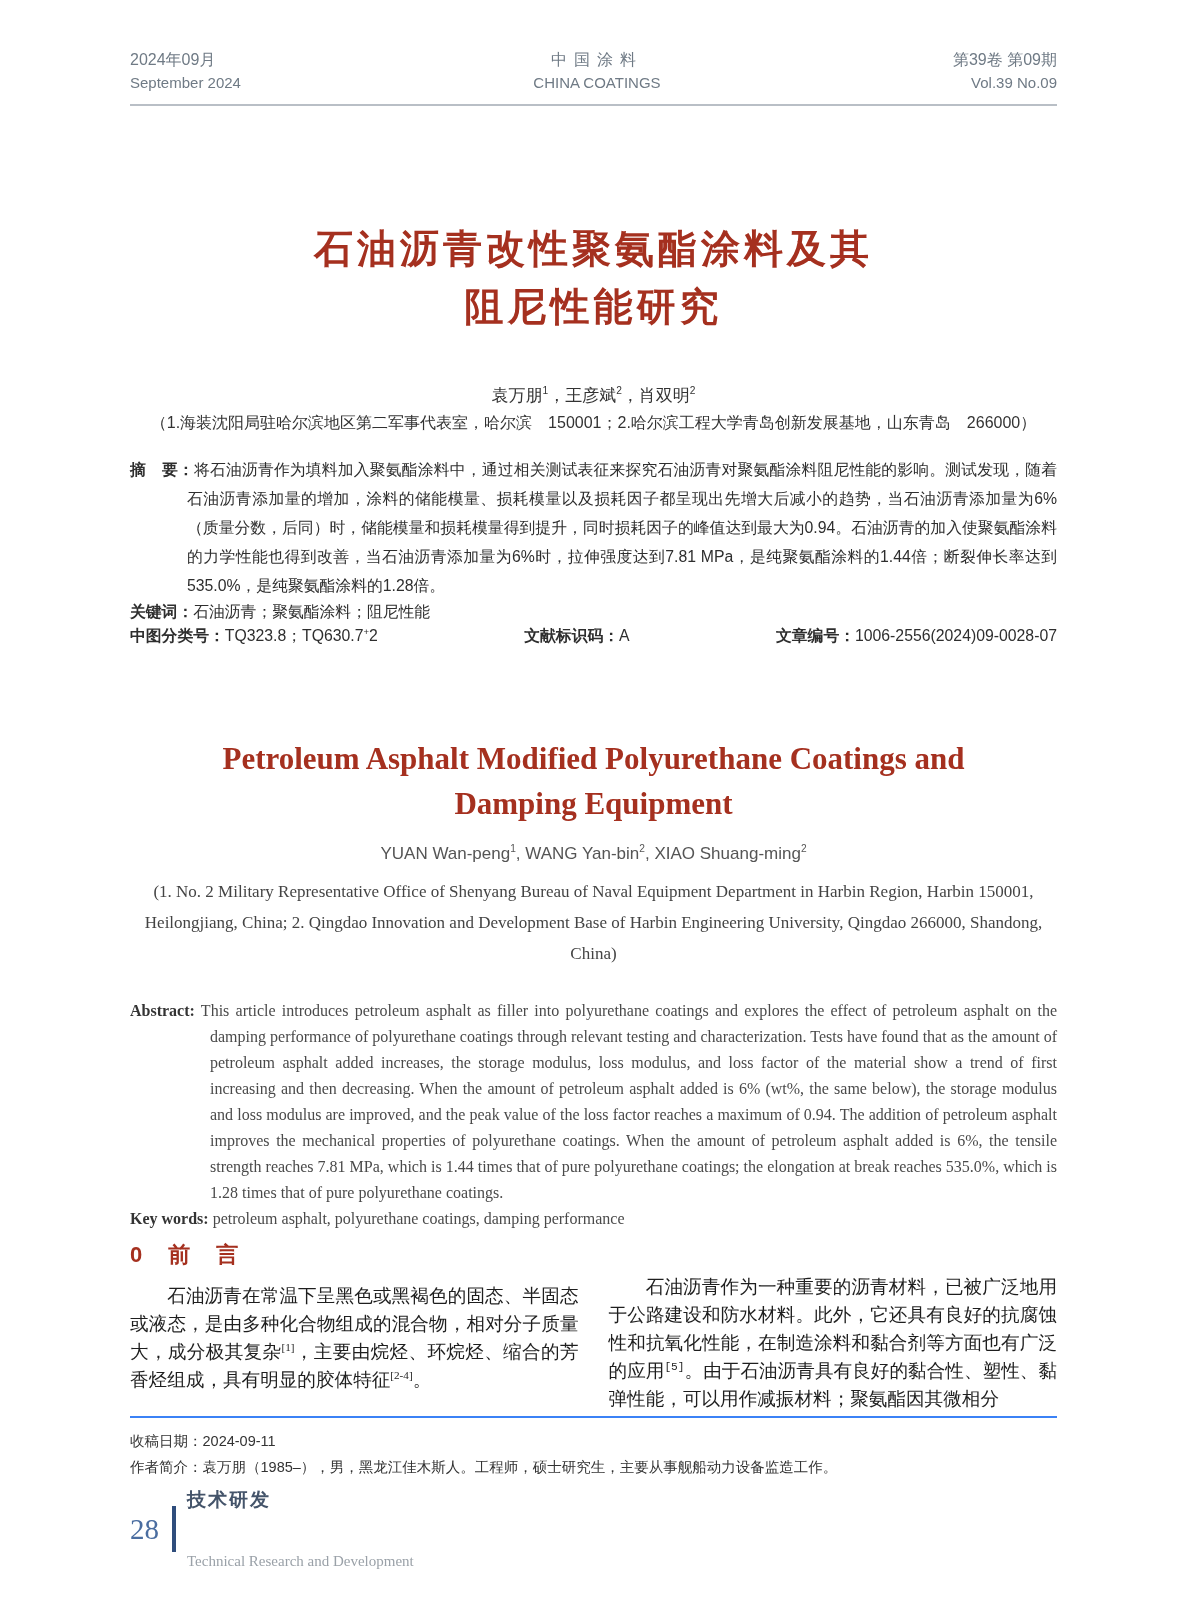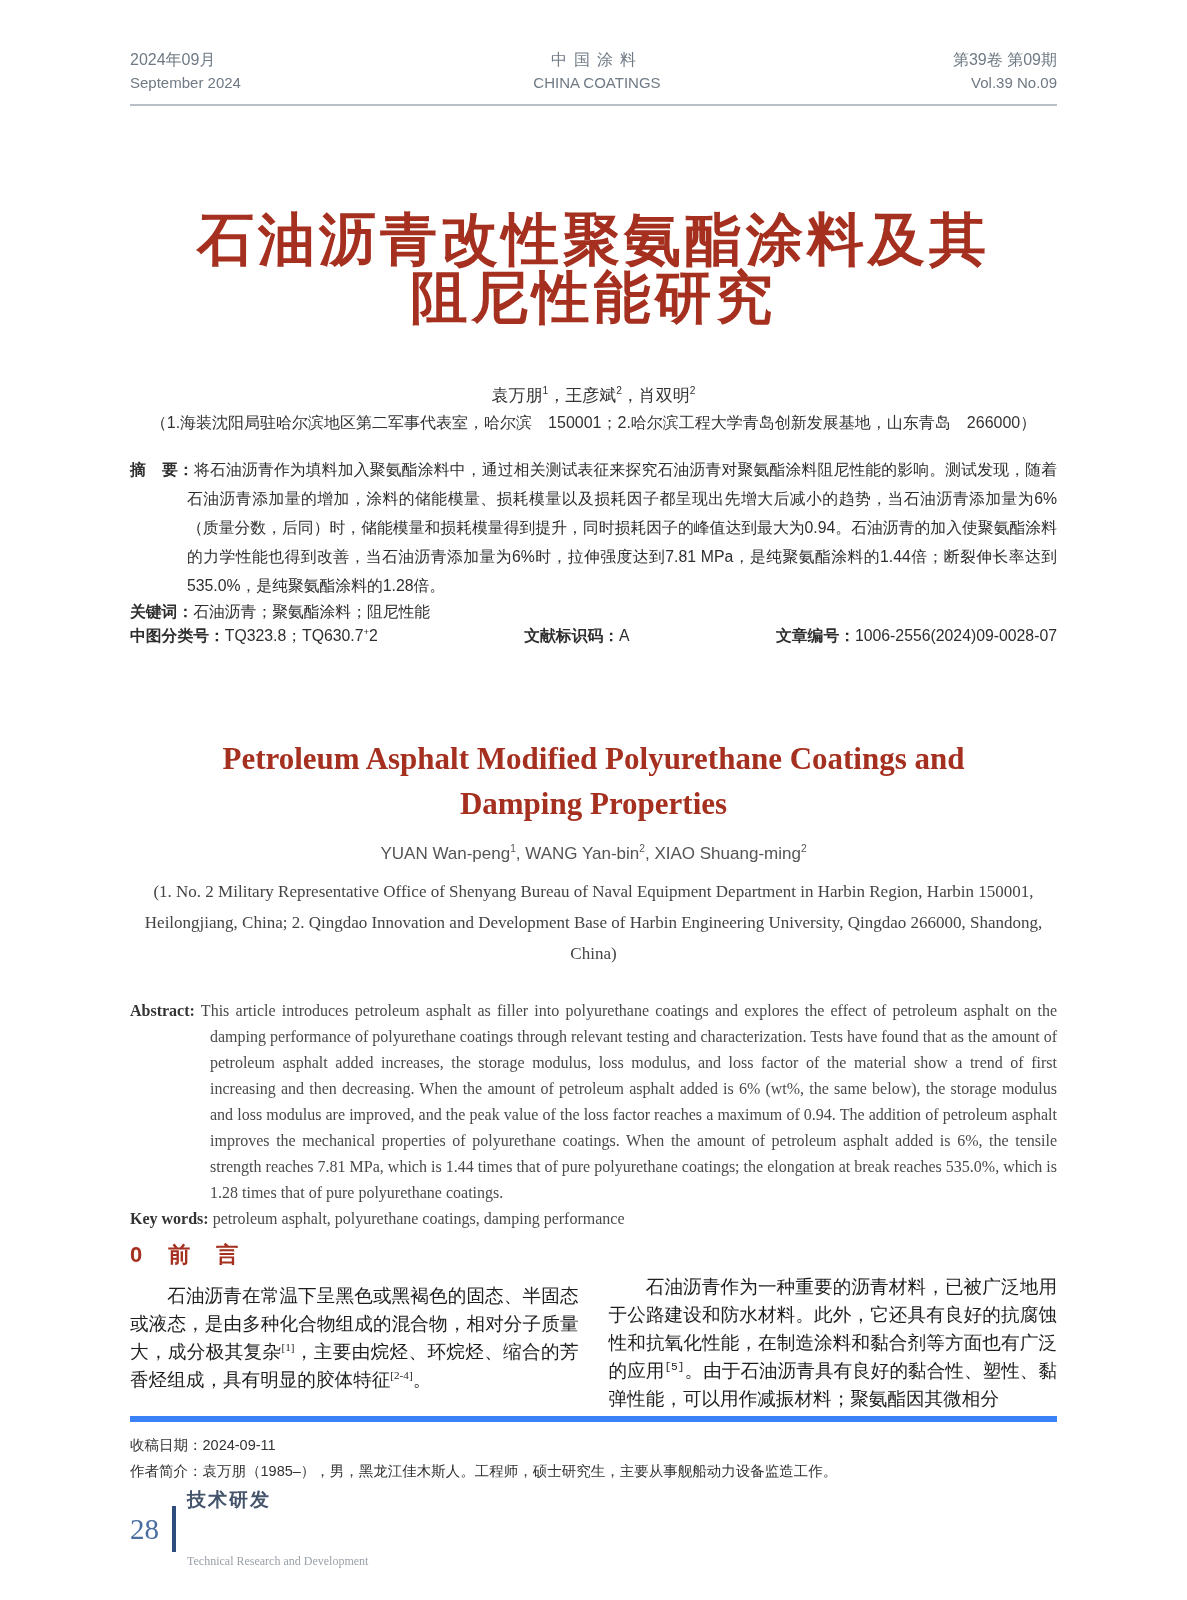--- a/index.html
+++ b/index.html
@@ -18,22 +18,22 @@
   
   .header { top: 48px; display: flex; justify-content: space-between; align-items: flex-end;
             padding-bottom: 10px; border-bottom: 2px solid #b9bfc6; color: #6f7a85; }
   .header .stack { line-height: 23px; font-size: 16px; }
   .header .stack .en { font-size: 15px; }
   .h-center { text-align: center; }
   .h-center .cn { letter-spacing: 7px; }
   .h-right { text-align: right; }
 
   
-  .title-cn { top: 210px; text-align: center; color: #a5301f;
-              font-size: 57px; font-weight: bold; line-height: 58px; letter-spacing: 4px; }
+  .title-cn { top: 220px; text-align: center; color: #a5301f;
+              font-size: 39px; font-weight: bold; line-height: 58px; letter-spacing: 4px; }
 
   .authors-cn { top: 384px; text-align: center; font-size: 17px; color: #333; }
   .affil-cn   { top: 413px; text-align: center; font-size: 16px; color: #333; }
 
   
   .hang-cn { font-size: 15.8px; line-height: 29px; color: #2e2e2e; text-align: justify;
              padding-left: 57px; text-indent: -57px; }
   .abstract-cn { top: 455px; }
   .keywords-cn { top: 597px; }
   .lbl { font-weight: bold; }
@@ -61,29 +61,29 @@
   .columns { top: 1240px; display: grid; grid-template-columns: 1fr 1fr; column-gap: 30px; }
   .sec-heading { color: #a5301f; font-size: 22px; font-weight: bold; margin-bottom: 12px; }
   .sec-heading .sec-num { margin-right: 26px; }
   .sec-heading .sec-title { letter-spacing: 2px; font-family: Liberation Mono, monospace; }
   .body-cn { font-family: "Liberation Serif", serif; font-size: 18.6px; line-height: 28px;
              color: #1e1e1e; text-align: justify; text-indent: 2em; }
   .col-right .body-cn { margin-top: 35px; font-family: Liberation Mono, monospace; }
   sup { font-size: 0.6em; line-height: 0; vertical-align: super; }
 
   
-  .footnote { top: 1416px; border-top: 6px solid #3b82f6; padding-top: 10px;
+  .footnote { top: 1416px; border-top: 2px solid #3b82f6; padding-top: 10px;
               font-size: 14.5px; line-height: 26px; color: #333; }
 
   
   .footer { top: 1488px; display: flex; align-items: center; }
   .page-num { font-family: "Liberation Serif", serif; font-size: 29px; color: #4a6da0; }
   .footer-bar { width: 4px; height: 46px; background: #2f4d7c; margin: 0 11px 0 13px; }
   .footer-cn { font-size: 19px; font-weight: bold; color: #44546a; letter-spacing: 2px; line-height: 23px; }
-  .footer-en { font-family: "Liberation Serif", serif; font-size: 12px; color: #9aa1a8; line-height: 18px; margin-top: 41px; }
+  .footer-en { font-family: "Liberation Serif", serif; font-size: 15px; color: #9aa1a8; line-height: 18px; margin-top: 41px; }
 </style>
 </head>
 <body>
 
 <div class="page">
 
   <header class="abs header">
     <div class="stack">
       <div class="cn">2024年09月</div>
       <div class="en">September 2024</div>
@@ -116,21 +116,21 @@
 
   <div class="abs meta-row">
     <span><span class="lbl">中图分类号：</span><span>TQ323.8；TQ630.7<sup>+</sup>2</span></span>
     <span><span class="lbl">文献标识码：</span><span>A</span></span>
     <span><span class="lbl">文章编号：</span><span>1006-2556(2024)09-0028-07</span></span>
   </div>
 
 
   <h2 class="abs title-en">
     <span style="display:block">Petroleum Asphalt Modified Polyurethane Coatings and</span>
-    <span style="display:block">Damping Properties</span>
+    <span style="display:block">Damping Equipment</span>
   </h2>
 
   <div class="abs authors-en">YUAN Wan-peng<sup>1</sup>, WANG Yan-bin<sup>2</sup>, XIAO Shuang-ming<sup>2</sup></div>
   <div class="abs affil-en">(1. No. 2 Military Representative Office of Shenyang Bureau of Naval Equipment Department in Harbin Region, Harbin 150001, Heilongjiang, China; 2. Qingdao Innovation and Development Base of Harbin Engineering University, Qingdao 266000, Shandong, China)</div>
 
   <div class="abs hang-en abstract-en">
     <span class="lbl-en">Abstract:</span> <span>This article introduces petroleum asphalt as filler into polyurethane coatings and explores the effect of petroleum asphalt on the damping performance of polyurethane coatings through relevant testing and characterization. Tests have found that as the amount of petroleum asphalt added increases, the storage modulus, loss modulus, and loss factor of the material show a trend of first increasing and then decreasing. When the amount of petroleum asphalt added is 6% (wt%, the same below), the storage modulus and loss modulus are improved, and the peak value of the loss factor reaches a maximum of 0.94. The addition of petroleum asphalt improves the mechanical properties of polyurethane coatings. When the amount of petroleum asphalt added is 6%, the tensile strength reaches 7.81 MPa, which is 1.44 times that of pure polyurethane coatings; the elongation at break reaches 535.0%, which is 1.28 times that of pure polyurethane coatings.</span>
   </div>
 
   <div class="abs hang-en keywords-en">

